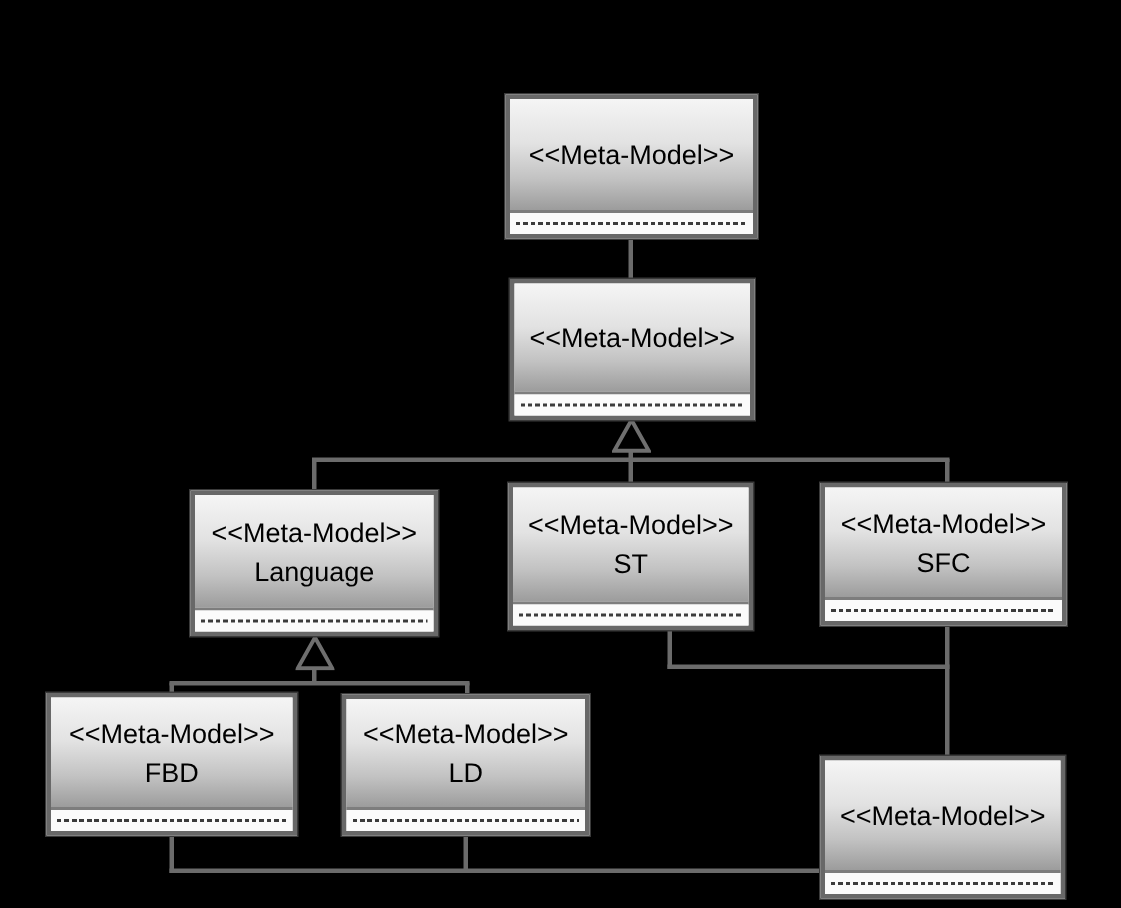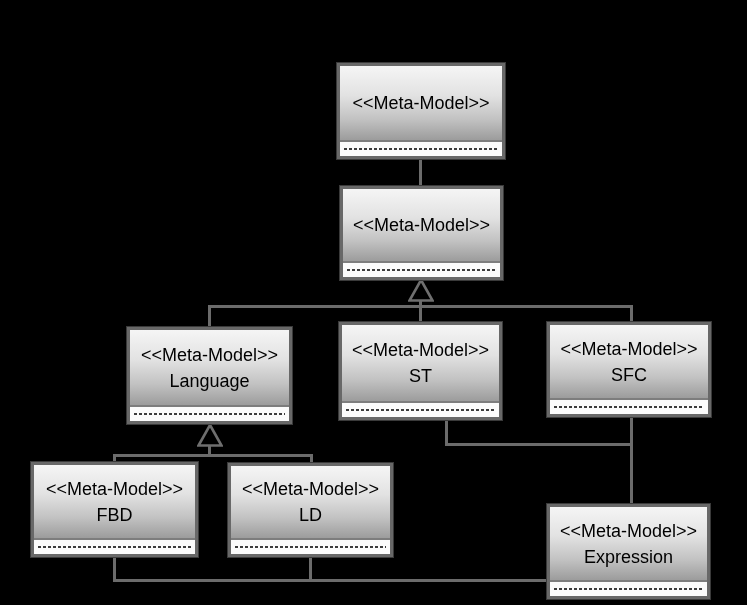--- a/index.html
+++ b/index.html
@@ -172,20 +172,19 @@
       <span>LD</span>
     </div>
     <div class="node-strip">
         <div class="dashes"></div>
       </div>
   </div>
 
   <div class="node box-expression">
     <div class="node-title">
       <span>&lt;&lt;Meta-Model&gt;&gt;</span>
-      <span>Expression</span>
     </div>
     <div class="node-strip">
         <div class="dashes"></div>
       </div>
   </div>
 
 </div>
 
 </body></html>

